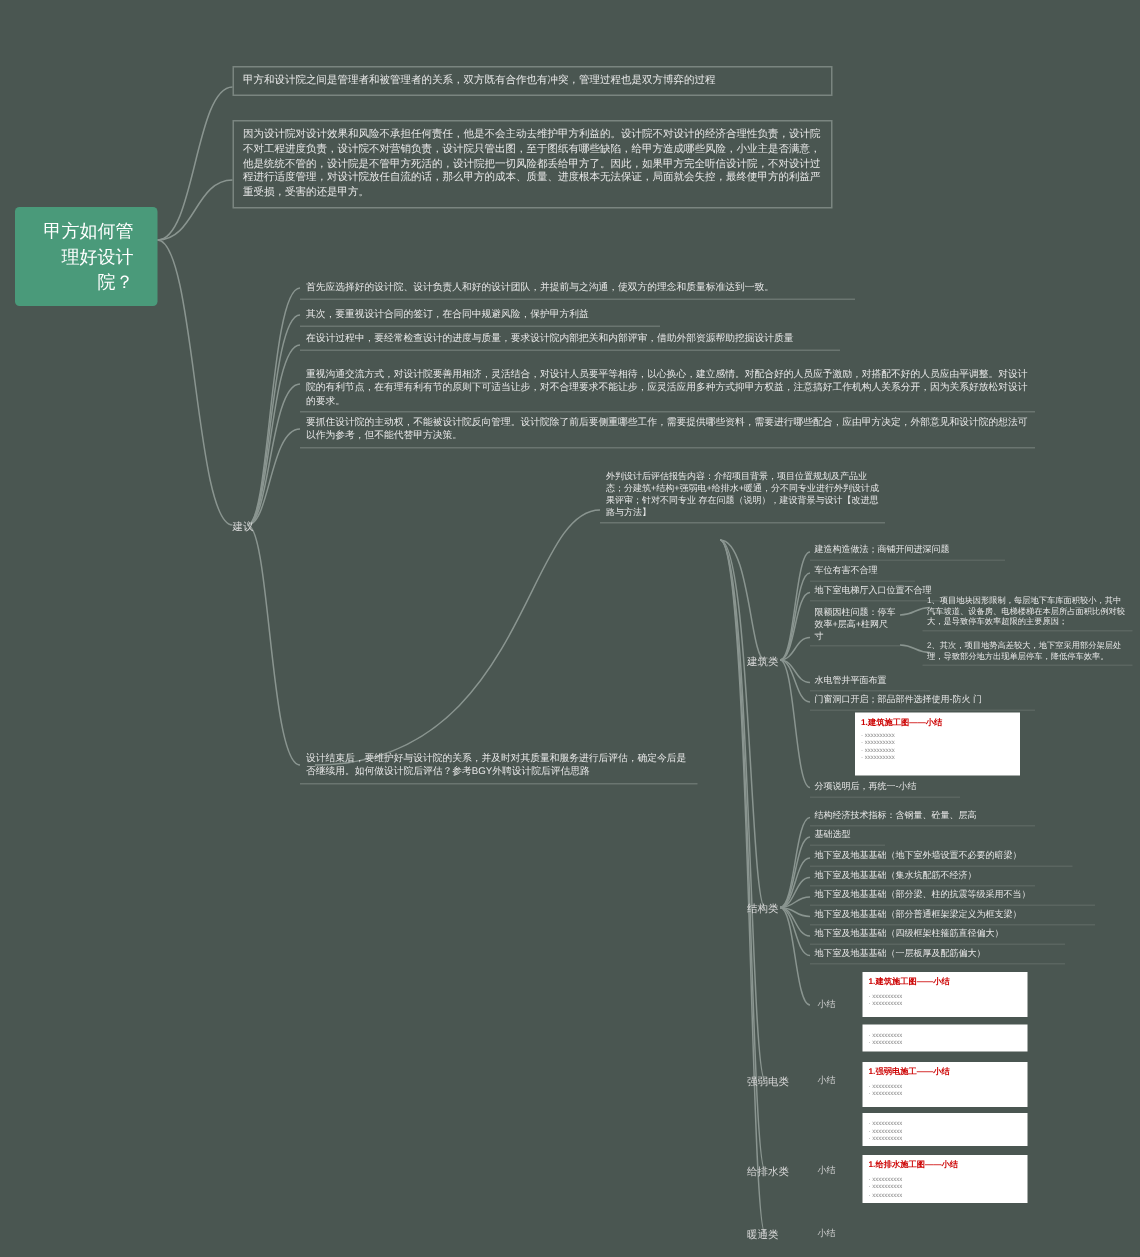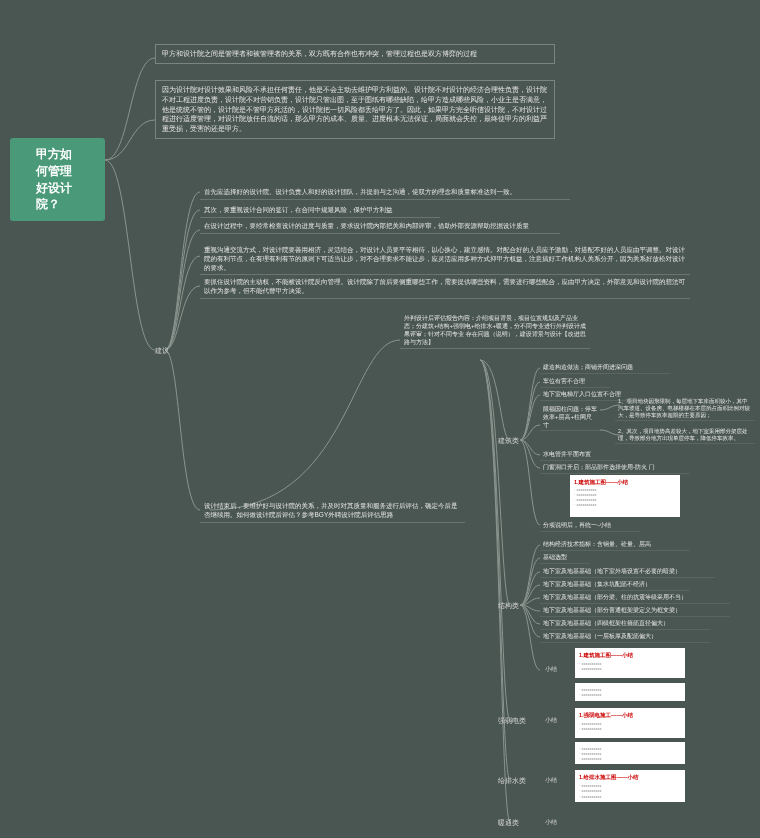--- a/index.html
+++ b/index.html
@@ -1,17 +1,17 @@
 <!DOCTYPE html>
 <html><head>
 <meta charset="utf-8">
 <style>
 html,body{margin:0;padding:0;background:#4a5651;font-family:"Microsoft YaHei",sans-serif;font-size:8px;color:#e8e8e8;width:760px;height:838px;overflow:hidden}
 .node{position:absolute;box-sizing:border-box}
-.root{background:#4a9a7a;color:#fff;padding:8px 26px;font-size:12px;font-weight:bold;text-align:left;border-radius:3px;line-height:1.4}
+.root{background:#4a9a7a;color:#fff;padding:8px 16px;font-size:12px;font-weight:normal;text-align:right;border-radius:3px;line-height:1.4}
 .box{border:1px solid #7a8580;padding:4px 6px;line-height:1.4;font-size:7px}
 .txt{font-size:6.5px;line-height:1.35;padding:2px 4px;border-bottom:1px solid #6a7570}
 .txt2{font-size:6px;line-height:1.3;padding:1px 3px;border-bottom:1px solid #5a6560}
 .lbl{font-size:7px;color:#d8d8d8}
 .sub{background:#fff;color:#333;font-size:5px;padding:4px;line-height:1.3}
 .sub .hdr{color:#c00;font-weight:bold;font-size:5.5px;margin-bottom:2px}
 svg{position:absolute;top:0;left:0;pointer-events:none}
 path{stroke:#8a9590;stroke-width:1;fill:none}
 </style>
 </head>

